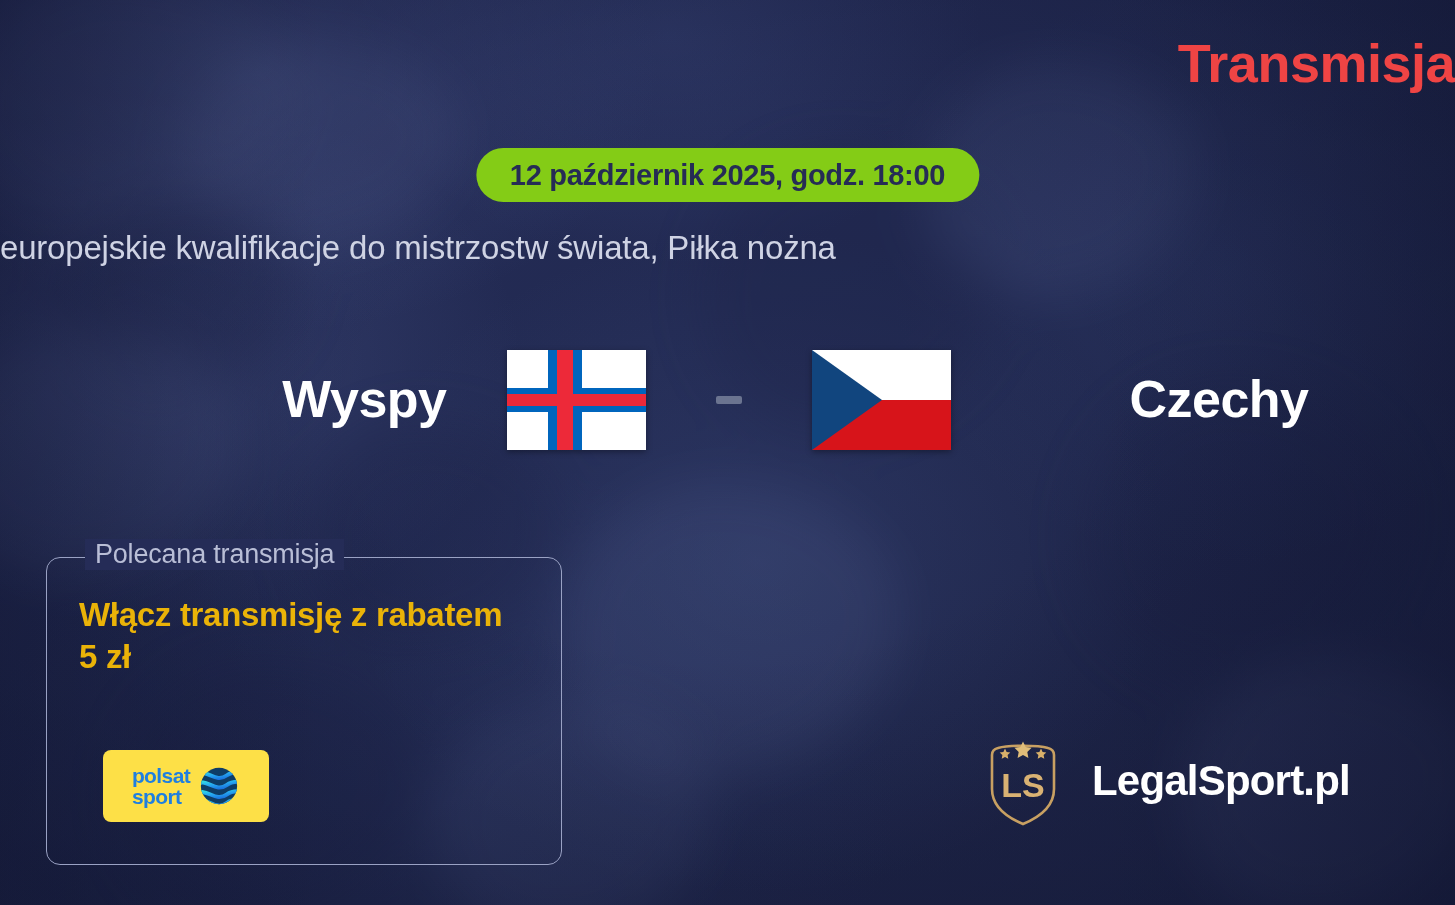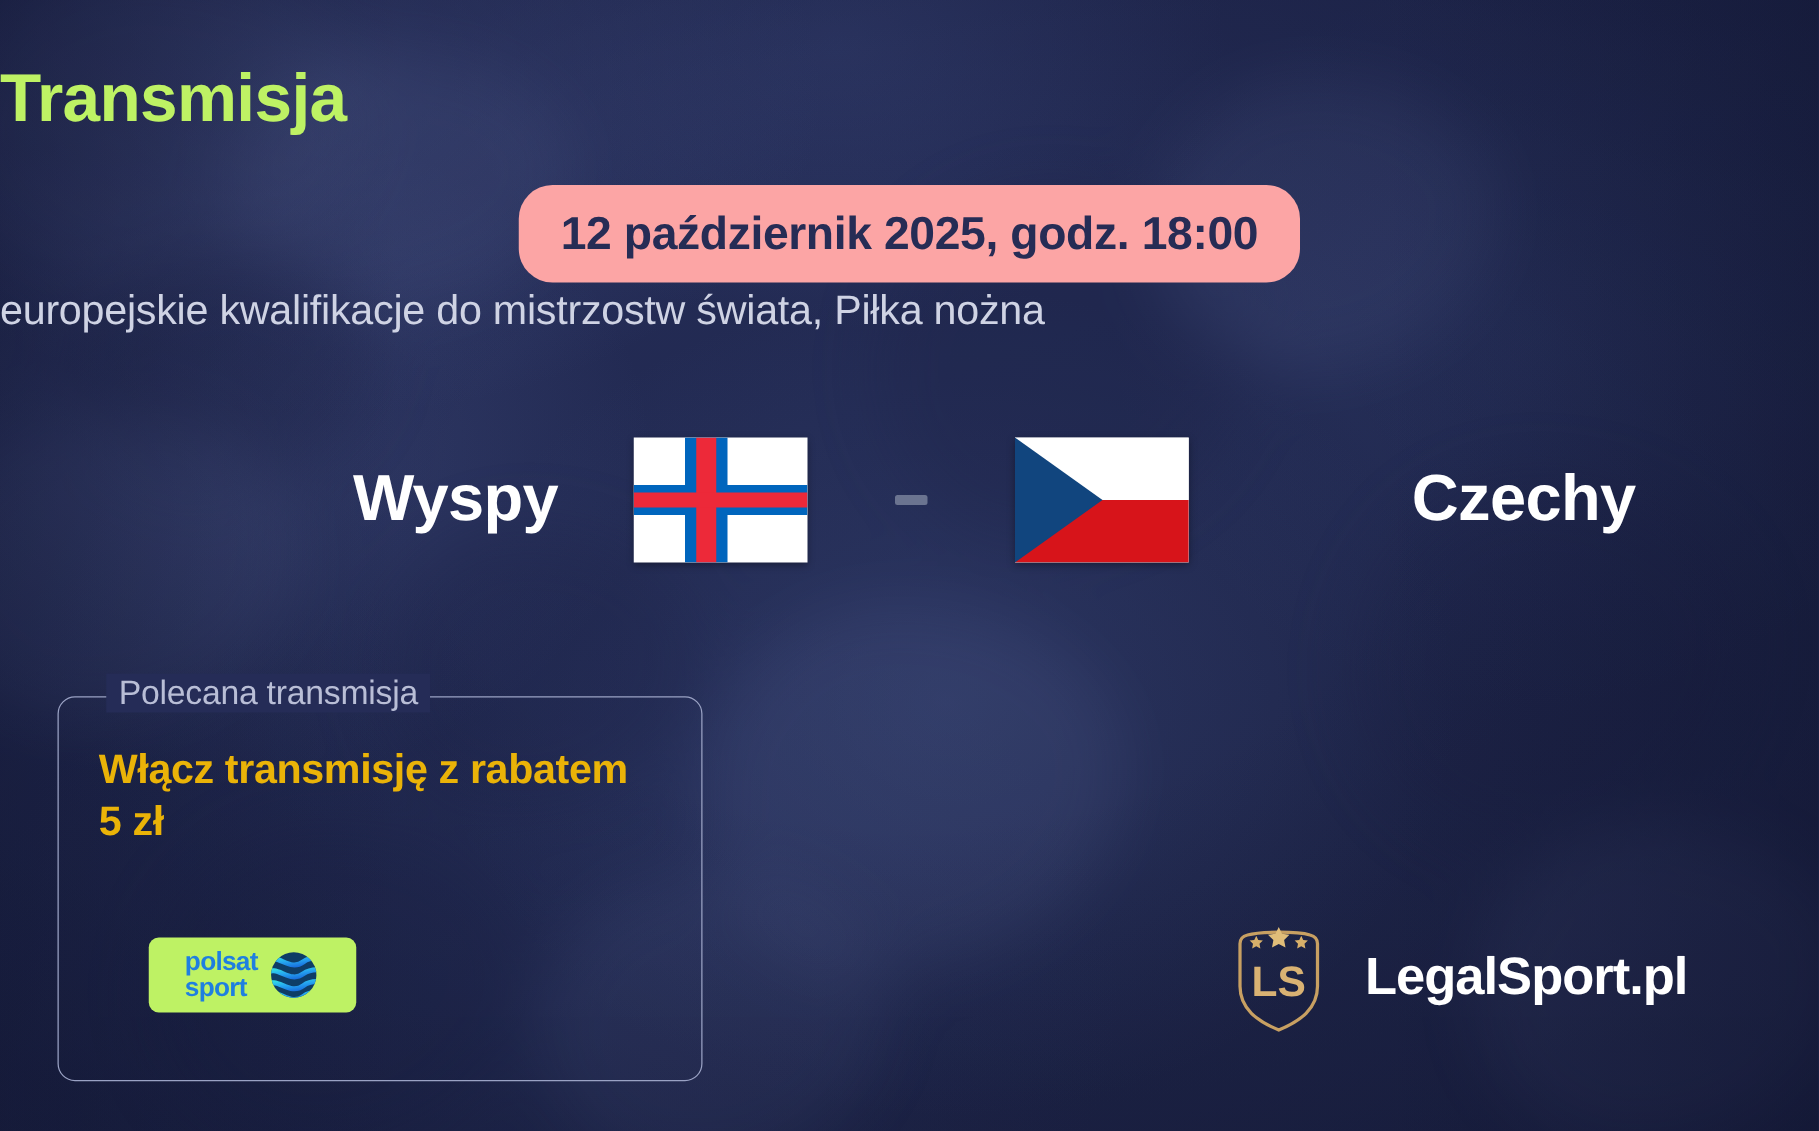--- a/index.html
+++ b/index.html
@@ -49,43 +49,43 @@
     inset: 0;
     background:
       radial-gradient(ellipse 980px 640px at 50% 46%, rgba(14,18,44,0) 38%, rgba(14,18,44,0.42) 100%),
       linear-gradient(90deg, rgba(16,20,48,0.30) 0%, rgba(16,20,48,0) 22%, rgba(16,20,48,0) 76%, rgba(16,20,48,0.34) 100%);
   }
 
   
   .title {
     position: absolute;
     left: 0; right: 0;
-    top: 52px;
-    text-align: left;
+    top: 36px;
+    text-align: right;
     font-size: 54px;
     font-weight: 700;
     letter-spacing: -0.5px;
-    color: #bef264;
+    color: #ef4444;
     line-height: 1;
   }
 
   .date-badge {
     position: absolute;
     left: 50%;
     transform: translateX(-50%);
     top: 148px;
     height: 54px;
     display: flex;
     align-items: center;
     justify-content: center;
-    padding: 12px 34px;
+    padding: 0 34px;
     border-radius: 27px;
-    background: #fca5a5;
+    background: #84cc16;
     color: #262c55;
-    font-size: 37px;
+    font-size: 29px;
     font-weight: 700;
     letter-spacing: -0.3px;
     white-space: nowrap;
   }
 
   .subtitle {
     position: absolute;
     left: 0; right: 0;
     top: 229px;
     text-align: left;
@@ -206,26 +206,26 @@
     width: 430px;
     font-size: 33px;
     font-weight: 700;
     color: #eab308;
     line-height: 1.28;
     letter-spacing: -0.3px;
   }
 
   .polsat-logo {
     position: absolute;
-    left: 72px;
+    left: 56px;
     top: 192px;
     width: 166px;
-    height: 60px;
+    height: 72px;
     border-radius: 8px;
-    background: #bef264;
+    background: #fde047;
     display: flex;
     align-items: center;
     justify-content: center;
     gap: 8px;
   }
   .polsat-words {
     display: flex;
     flex-direction: column;
     line-height: 1.02;
     font-size: 21px;

